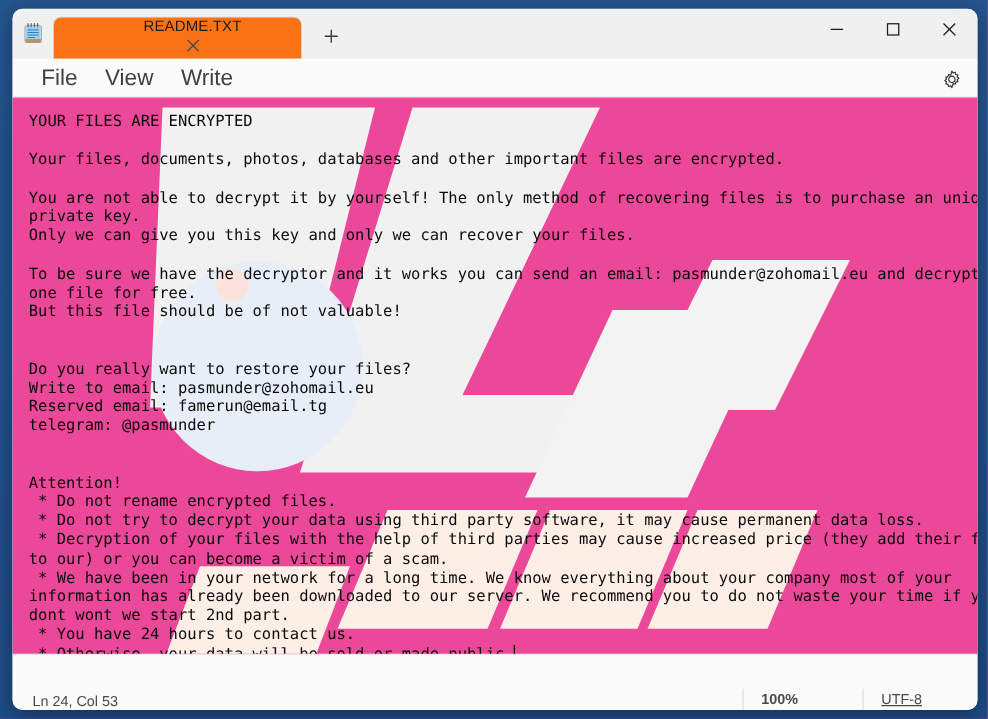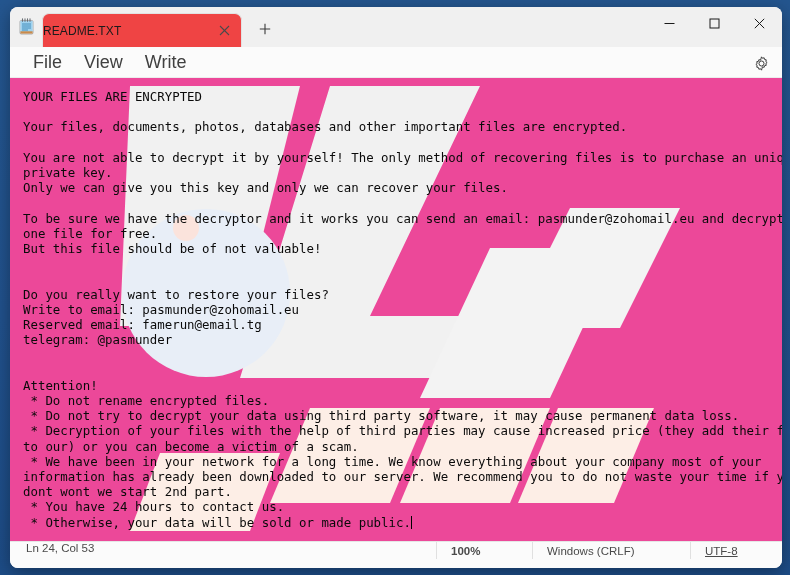--- a/index.html
+++ b/index.html
@@ -63,28 +63,29 @@
     height: 40px;
     flex: 1 1 auto;
     min-width: 0;
   }
 
   .tab {
     position: relative;
     height: 34px;
     min-width: 200px;
     max-width: 240px;
-    background: #ef4444;
+    background: #f97316;
     border-radius: 7px 7px 0 0;
     display: flex;
     align-items: center;
-    padding: 0 6px 0 0;
+    padding: 0 6px 0 30px;
     margin-bottom: 0;
     border: 1px solid #e2e2e2;
     border-bottom: none;
+    flex-direction: column;
   }
 
   .tab-title {
     font-size: 12px;
     color: #1b1b1b;
     flex: 1 1 auto;
     white-space: nowrap;
     overflow: hidden;
     text-overflow: ellipsis;
     letter-spacing: 0.1px;
@@ -191,25 +192,25 @@
     display: inline-block;
     width: 1px;
     height: 13px;
     background: #000;
     vertical-align: -2px;
     margin-left: 0px;
   }
 
   
   #statusbar {
-    height: 27px;
+    height: 45px;
     background: #fbfbfb;
     border-top: 1px solid #e6e6e6;
     display: flex;
-    align-items: flex-start;
+    align-items: flex-end;
     font-size: 11.5px;
     color: #4a4a4a;
     flex: 0 0 auto;
   }
 
   #status-pos {
     padding-left: 16px;
     flex: 0 0 auto;
   }
 
@@ -363,17 +364,16 @@
 information has already been downloaded to our server. We recommend you to do not waste your time if you
 dont wont we start 2nd part.
  * You have 24 hours to contact us.
  * Otherwise, your data will be sold or made public.</span><span id="caret"></span></div>
   </div>
 
   <div id="statusbar">
     <div id="status-pos">Ln 24, Col 53</div>
     <div class="status-spacer"></div>
     <div class="status-cell" id="status-zoom">100%</div>
-    <div class="status-cell" id="status-eol">Windows (CRLF)</div>
     <div class="status-cell" id="status-enc">UTF-8</div>
   </div>
 
 </div>
 
 </body></html>

